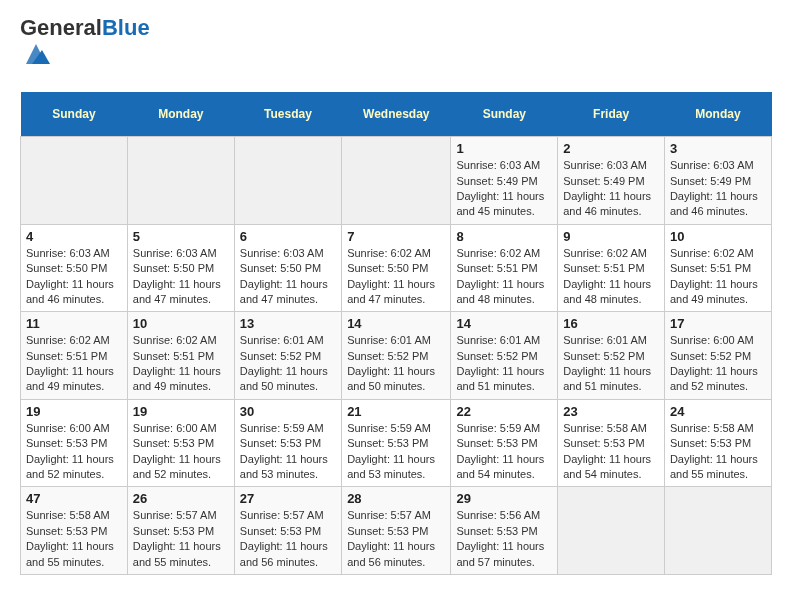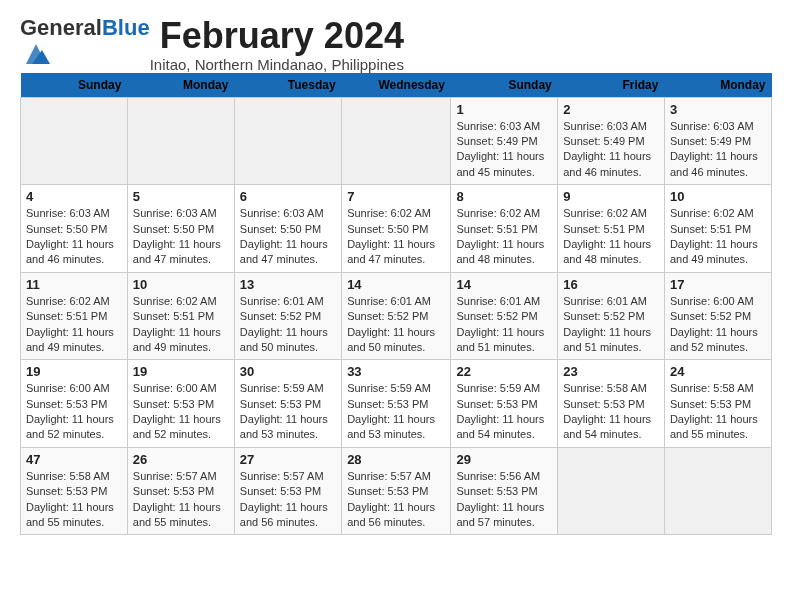--- a/index.html
+++ b/index.html
@@ -5,22 +5,23 @@
     * { box-sizing: border-box; margin: 0; padding: 0; }
     body {
       font-family: Arial, sans-serif;
       background: #fff;
       width: 792px;
       min-height: 612px;
       padding: 16px 20px;
     }
     .header-area {
       display: flex;
+      justify-content: space-between;
       align-items: flex-start;
-      margin-bottom: 0;
+      margin-bottom: 20px;
     }
     .logo {
       display: flex;
       align-items: center;
     }
     .logo-text {
       font-size: 22px;
       font-weight: bold;
       line-height: 1.1;
     }
@@ -44,23 +45,23 @@
       font-size: 15px;
       color: #444;
     }
     table {
       width: 100%;
       border-collapse: collapse;
       font-size: 11px;
     }
     thead tr th {
       background-color: #1a6bb5;
-      color: #000000;
-      text-align: right;
-      padding: 5px 6px;
+      color: #fef9c3;
+      text-align: center;
+      padding: 15px 6px;
       font-size: 12px;
       font-weight: bold;
     }
     tbody tr td {
       border: 1px solid #ccc;
       vertical-align: top;
       padding: 4px 5px;
       width: 113px;
       min-height: 80px;
       background: #fff;
@@ -92,24 +93,20 @@
     <div>
       <div class="logo-text">
         <span class="logo-general">General</span><span class="logo-blue">Blue</span>
       </div>
       <svg class="logo-icon" viewBox="0 0 28 28">
         <polygon points="4,24 14,4 24,24" fill="#1a6bb5" opacity="0.8"></polygon>
         <polygon points="10,24 20,10 28,24" fill="#1a6bb5"></polygon>
       </svg>
     </div>
   </div>
-  <div class="title-area">
-    <div class="month-title">February 2024</div>
-    <div class="location-title">Initao, Northern Mindanao, Philippines</div>
-  </div>
 </div>
 
 <table>
   <thead>
     <tr>
     <th>Sunday</th>
         <th>Monday</th>
         <th>Tuesday</th>
         <th>Wednesday</th>
         <th>Sunday</th>
@@ -203,21 +200,21 @@
         </td>
         <td>
           <span class="day-num">19</span>
           <div class="day-info">Sunrise: 6:00 AM<br>Sunset: 5:53 PM<br>Daylight: 11 hours and 52 minutes.</div>
         </td>
         <td>
           <span class="day-num">30</span>
           <div class="day-info">Sunrise: 5:59 AM<br>Sunset: 5:53 PM<br>Daylight: 11 hours and 53 minutes.</div>
         </td>
         <td>
-          <span class="day-num">33</span>
+          <span class="day-num">21</span>
           <div class="day-info">Sunrise: 5:59 AM<br>Sunset: 5:53 PM<br>Daylight: 11 hours and 53 minutes.</div>
         </td>
         <td>
           <span class="day-num">22</span>
           <div class="day-info">Sunrise: 5:59 AM<br>Sunset: 5:53 PM<br>Daylight: 11 hours and 54 minutes.</div>
         </td>
         <td>
           <span class="day-num">23</span>
           <div class="day-info">Sunrise: 5:58 AM<br>Sunset: 5:53 PM<br>Daylight: 11 hours and 54 minutes.</div>
         </td>

